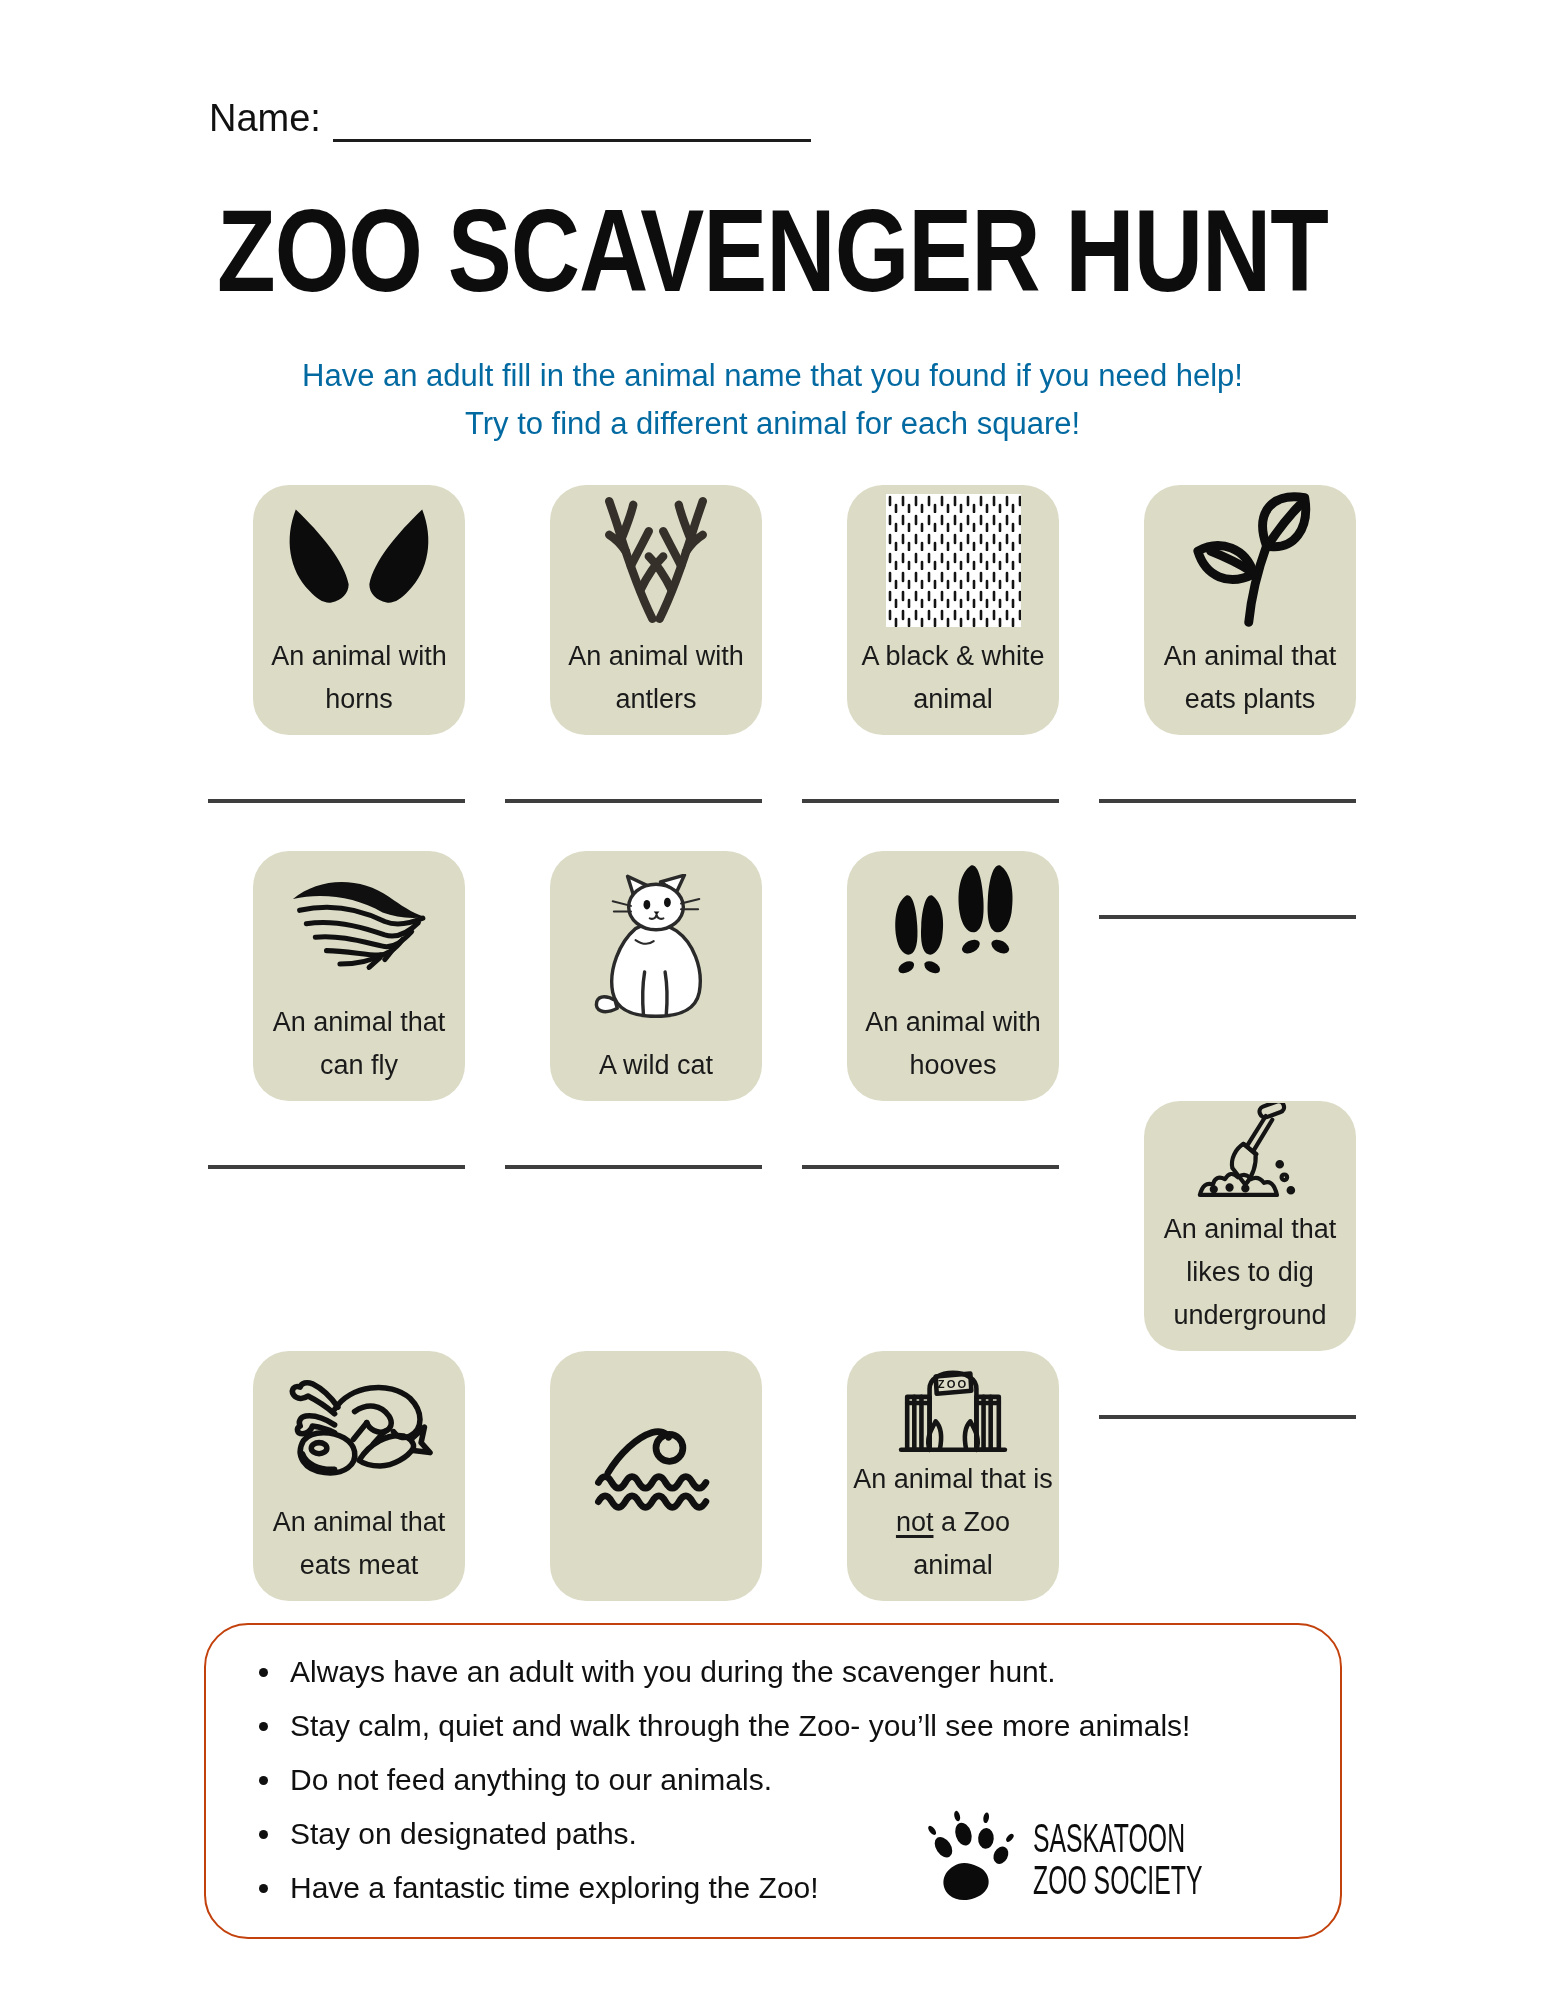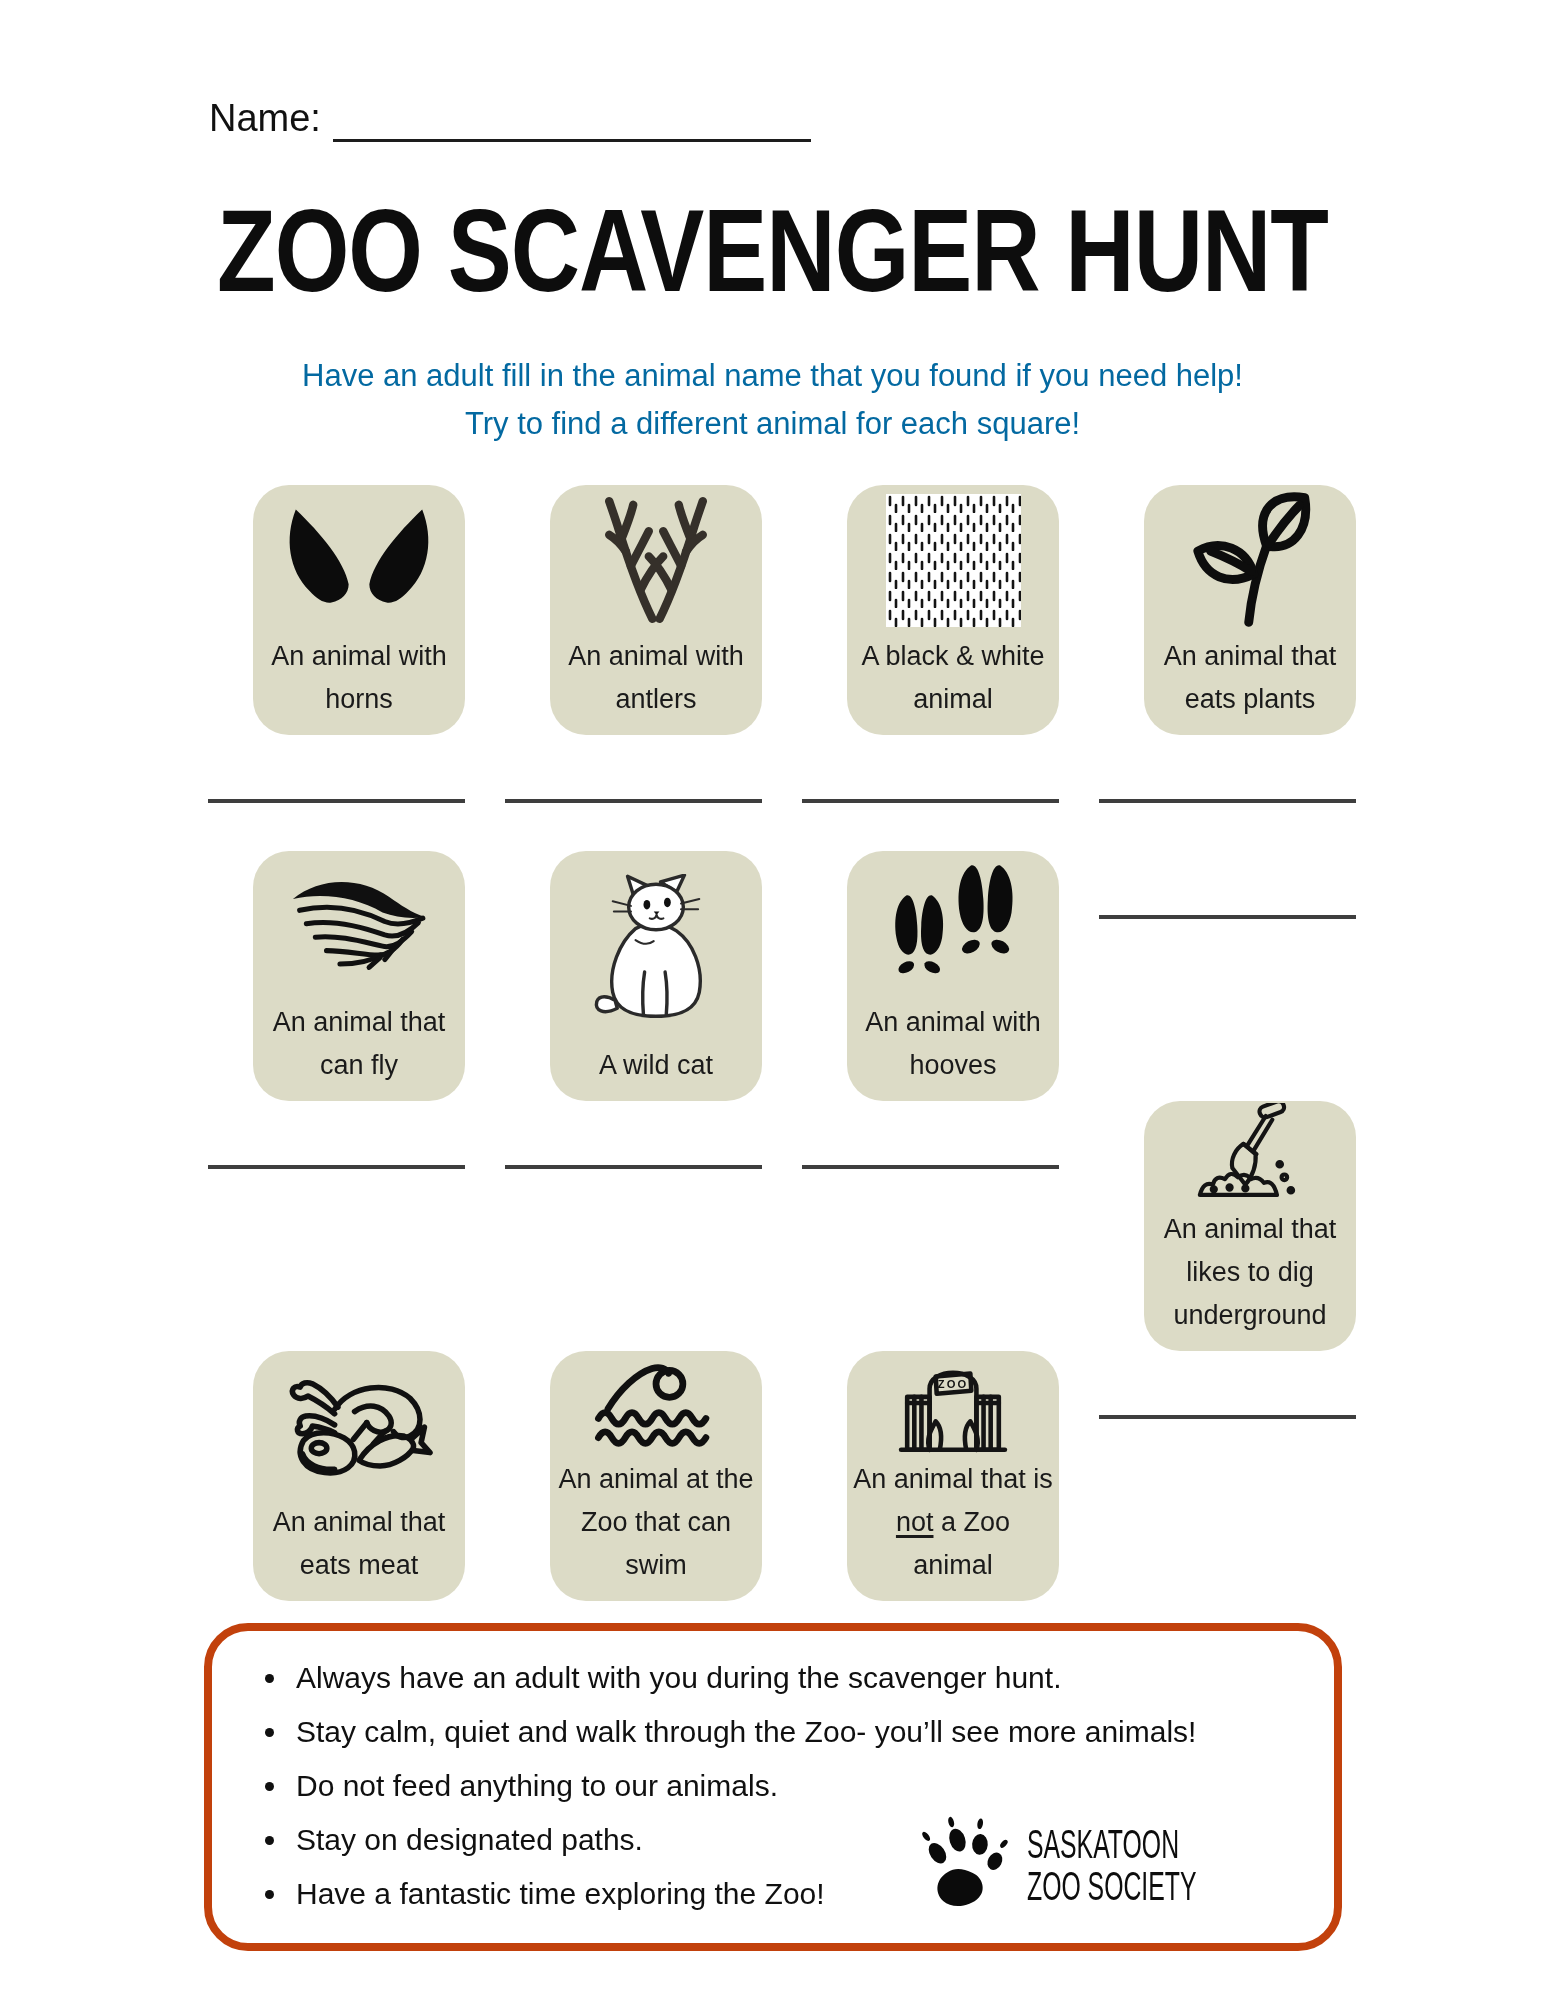--- a/index.html
+++ b/index.html
@@ -21,21 +21,21 @@
         grid-template-columns:repeat(4,257px);column-gap:40px;}
   .card{background:#dcdbc6;border-radius:36px;height:250px;box-sizing:border-box;
         display:flex;flex-direction:column;align-items:center;justify-content:flex-end;padding-bottom:14px;margin-left:45px;}
   .icon{flex:1;display:flex;align-items:center;justify-content:center;min-height:0;}
   .label{font-size:27px;line-height:43px;text-align:center;color:#1a1a1a;}
   .u{text-decoration:underline;text-decoration-thickness:2.5px;text-underline-offset:4px;}
   .answer-line{margin-top:64px;height:0;border-bottom:4px solid #3e3e3e;margin-bottom:48px;}
 
   
   .footer-box{position:absolute;top:1623px;left:204px;width:1138px;box-sizing:border-box;
-              border:8px solid #c2410c;border-radius:44px;padding:20px 40px 22px 34px;background:#fff;}
+              border:2px solid #c2410c;border-radius:44px;padding:20px 40px 22px 34px;background:#fff;}
   .rules{margin:0;padding-left:44px;font-size:30px;line-height:54px;color:#101010;}
   .rules li{padding-left:6px;}
   .logo{position:absolute;right:34px;bottom:26px;display:flex;align-items:center;}
   .logo-text{margin-left:6px;font-size:40px;line-height:42px;letter-spacing:0;color:#0d0d0d;
              transform:scaleX(0.62);transform-origin:left center;white-space:nowrap;}
   svg{display:block;}
 </style>
 </head>
 <body>
 
@@ -256,25 +256,20 @@
   </div>
 
   <div class="card">
     <div class="icon">
       <svg width="132" height="96" viewBox="0 0 132 100" fill="none" stroke="#101010" stroke-width="7" stroke-linecap="round">
         <circle cx="80" cy="28" r="14"></circle>
         <path d="M16,54 C28,34 46,17 62,12 C70,9.5 77,12 79,17"></path>
         <path d="M6,64 Q13,52 20,64 T34,64 T48,64 T62,64 T76,64 T90,64 T104,64 T118,64"></path>
         <path d="M6,84 Q13,72 20,84 T34,84 T48,84 T62,84 T76,84 T90,84 T104,84 T118,84"></path>
       </svg>
-    </div>
-    <div class="label">
-      <div>An animal at the</div>
-      <div>Zoo that can</div>
-      <div>swim</div>
     </div>
   </div>
 
   <div class="card">
     <div class="icon">
       <svg width="112" height="102" viewBox="0 0 110 100" fill="none" stroke="#141414" stroke-width="4.5" stroke-linecap="round" stroke-linejoin="round">
         <path d="M32,94 L32,34 C32,13 78,13 78,34 L78,94"></path>
         <path d="M38,22 L72,19 L73,36 L39,39 Z"></path>
         <text x="55" y="33" text-anchor="middle" font-family="Liberation Sans, sans-serif" font-size="11" font-weight="bold" letter-spacing="2" fill="#141414" stroke="none">ZOO</text>
         <rect x="10" y="42" width="22" height="52"></rect>

